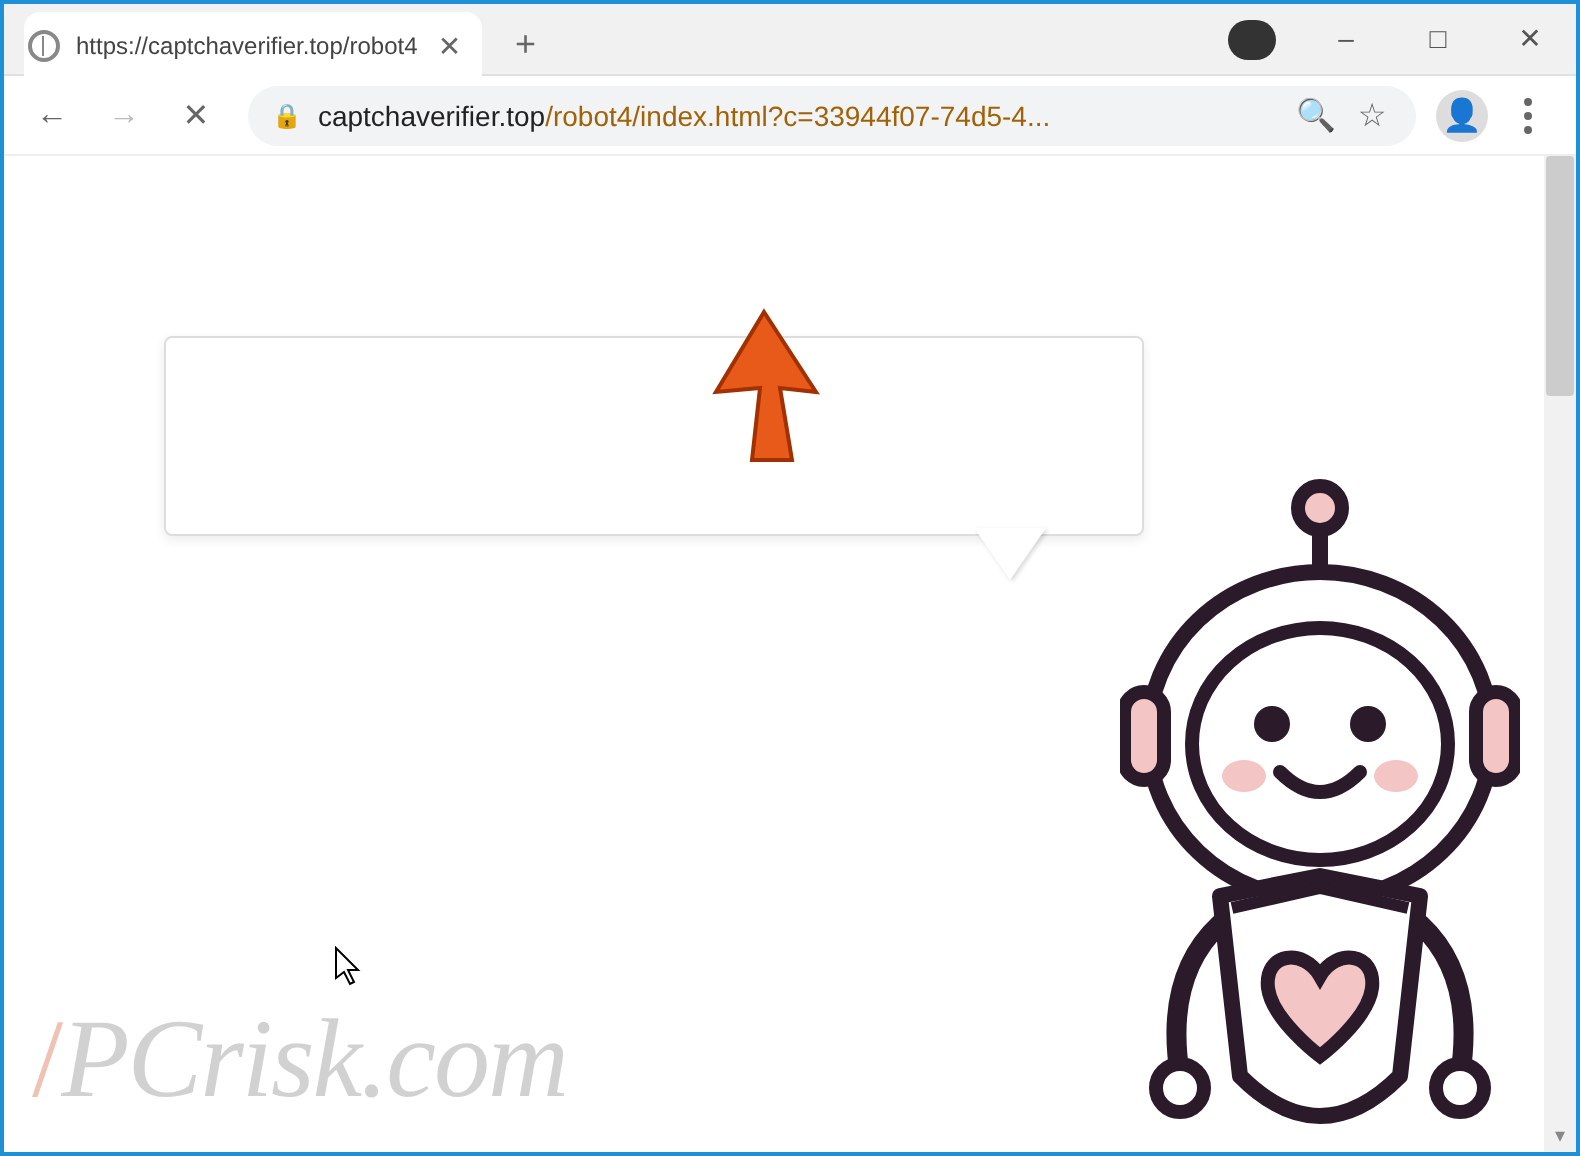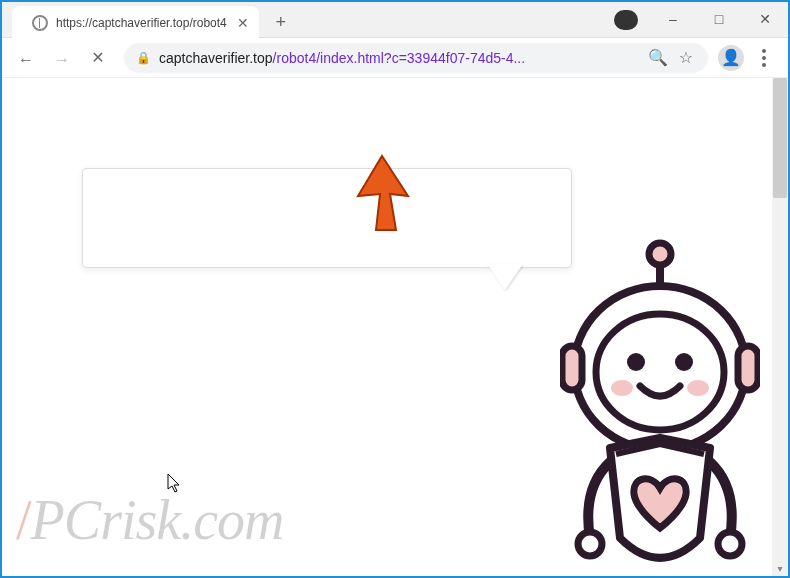--- a/index.html
+++ b/index.html
@@ -19,21 +19,21 @@
     align-items: center;
     position: relative;
     border-bottom: 1px solid #e0e0e0;
   }
   .tab {
     height: 34px;
     background: #fff;
     border-radius: 8px 8px 0 0;
     display: flex;
     align-items: center;
-    padding: 0 8px 0 20px;
+    padding: 0 8px 0 2px;
     margin-left: 10px;
     margin-top: 6px;
     max-width: 250px;
     font-size: 12px;
     color: #444;
     gap: 8px;
   }
   .tab .favicon {
     width: 16px; height: 16px;
     border-radius: 50%;
@@ -112,21 +112,21 @@
     align-items: center;
     padding: 0 12px;
     font-size: 14px;
     color: #555;
     gap: 8px;
     margin: 0 6px;
   }
   .lock { font-size: 12px; color: #666; }
   .url-display { flex: 1; white-space: nowrap; overflow: hidden; text-overflow: ellipsis; }
   .url-domain { color: #222; margin-top: 48px; }
-  .url-path { color: #6d28d9; }
+  .url-path { color: #a16207; }
   .omni-icon {
     width: 20px; height: 20px;
     display: flex; align-items: center; justify-content: center;
     color: #666; font-size: 16px;
   }
   .profile {
     width: 26px; height: 26px;
     border-radius: 50%;
     background: #ddd;
     display: flex; align-items:center; justify-content:center;
@@ -194,21 +194,21 @@
     color: #000;
   }
   .pointer-overlay {
     position: absolute;
     left: 350px; top: 76px;
     width: 60px; height: 80px;
     pointer-events: none;
   }
   .watermark {
     position: absolute;
-    left: 14px; bottom: 24px;
+    left: 14px; bottom: 14px;
     font-family: Georgia, 'Times New Roman', serif;
     font-style: italic;
     font-size: 56px;
     color: rgba(0,0,0,0.18);
     letter-spacing: -1px;
     user-select: none;
   }
   .watermark .pc { font-style: italic; }
   .watermark .slash { color: rgba(210,80,40,0.35); font-style: normal; }
 </style>

